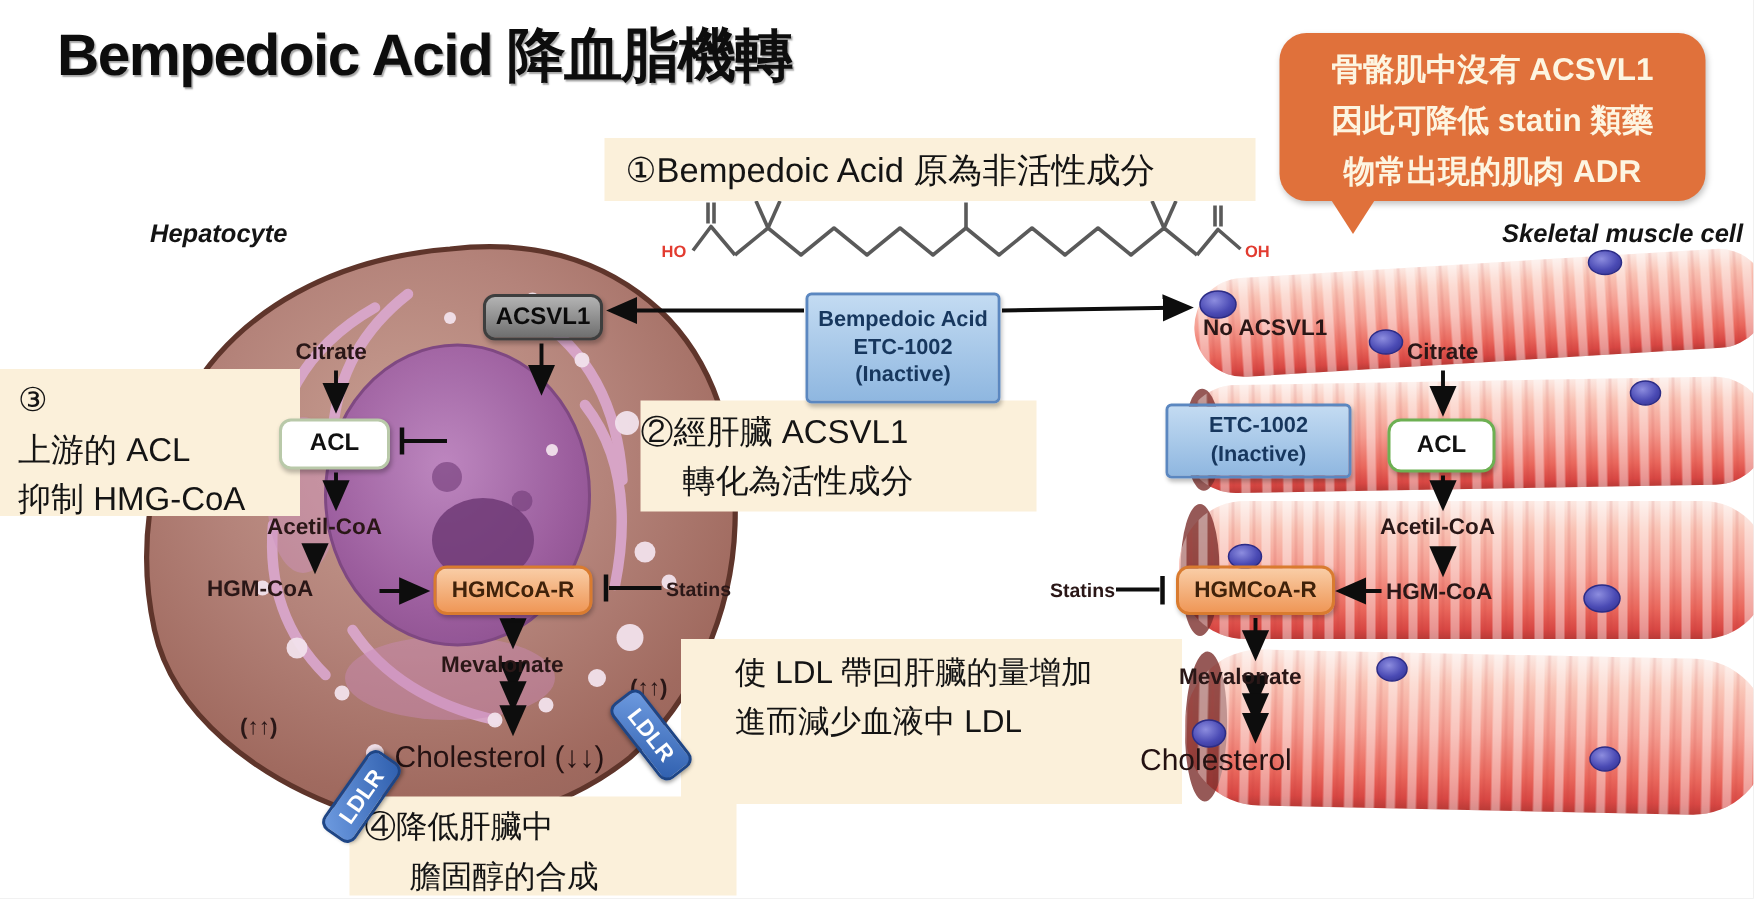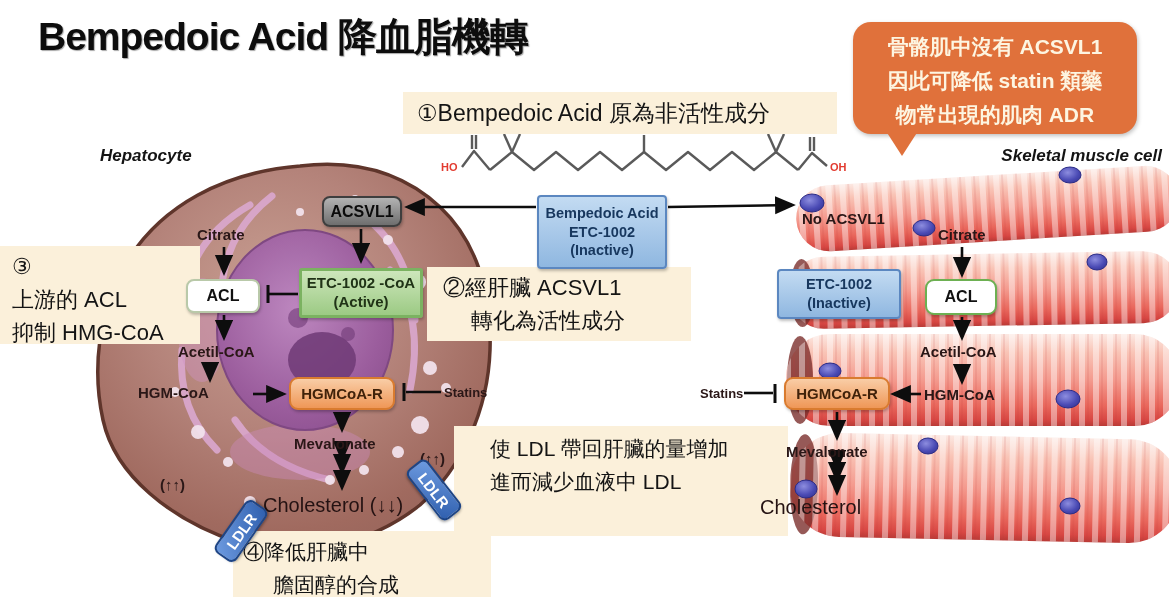--- a/index.html
+++ b/index.html
@@ -212,21 +212,21 @@
   <div class="abs ann" style="left:0;top:246px;width:200px;height:98px;padding:4px 0 0 12px;box-sizing:border-box;font-size:22px;">
     <div>③</div>
     <div>上游的 ACL</div>
     <div>抑制 HMG-CoA</div>
   </div>
 
   <div class="abs ann" style="left:403px;top:92px;width:434px;height:42px;line-height:42px;padding-left:14px;box-sizing:border-box;font-size:23px;">
     <div>①Bempedoic Acid 原為非活性成分</div>
   </div>
 
-  <div class="abs ann" style="left:427px;top:267px;width:264px;height:74px;padding:4px 0 0 16px;box-sizing:border-box;font-size:22px;">
+  <div class="abs ann" style="left:427px;top:267px;width:264px;height:74px;padding:4px 0 0 0;box-sizing:border-box;font-size:22px;">
     <div>②經肝臟 ACSVL1</div>
     <div style="padding-left:28px;">轉化為活性成分</div>
   </div>
 
   <div class="abs ann" style="left:454px;top:426px;width:334px;height:110px;padding:6px 0 0 10px;box-sizing:border-box;">
     <div style="padding-left:26px;">使 LDL 帶回肝臟的量增加</div>
     <div style="padding-left:26px;">進而減少血液中 LDL</div>
   </div>
 
   <div class="abs title">Bempedoic Acid 降血脂機轉</div>
@@ -248,24 +248,20 @@
   <div class="abs nodebox graybox" style="left:322px;top:196px;width:80px;height:31px;">
     <span>ACSVL1</span>
   </div>
 
   <div class="abs nodebox bluebox" style="left:537px;top:195px;width:130px;height:74px;">
     <span>Bempedoic Acid</span>
     <span>ETC-1002</span>
     <span>(Inactive)</span>
   </div>
 
-  <div class="abs nodebox greenbox" style="left:299px;top:268px;width:124px;height:50px;">
-    <span>ETC-1002 -CoA</span>
-    <span>(Active)</span>
-  </div>
 
   <div class="abs nodebox whitebox" style="left:186px;top:279px;width:74px;height:34px;border:2px solid #b9c9a9;">
     <span>ACL</span>
   </div>
 
   <div class="abs nodebox orangebox" style="left:289px;top:377px;width:106px;height:33px;">
     <span>HGMCoA-R</span>
   </div>
 
   <div class="abs nodebox bluebox" style="left:777px;top:269px;width:124px;height:50px;">

